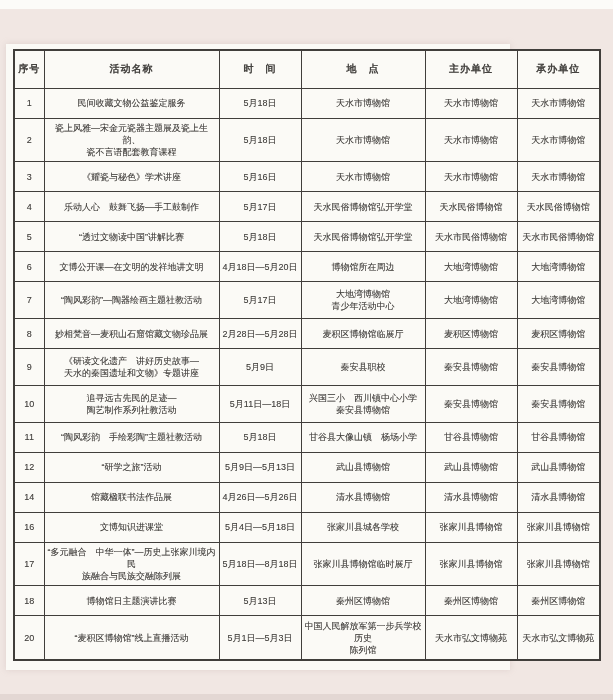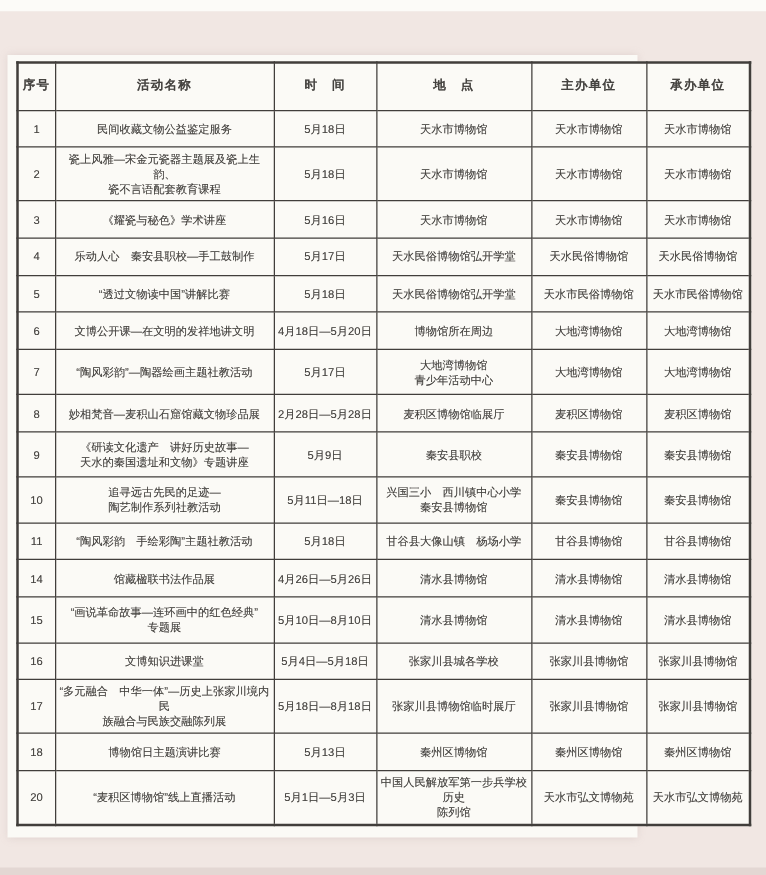--- a/index.html
+++ b/index.html
@@ -92,21 +92,21 @@
         <tr>
     <td>3</td>
     <td>《耀瓷与秘色》学术讲座</td>
     <td>5月16日</td>
     <td>天水市博物馆</td>
     <td>天水市博物馆</td>
     <td>天水市博物馆</td>
   </tr>
         <tr>
     <td>4</td>
-    <td>乐动人心　秦安县职校—手工鼓制作</td>
+    <td>乐动人心　鼓舞飞扬—手工鼓制作</td>
     <td>5月17日</td>
     <td>天水民俗博物馆弘开学堂</td>
     <td>天水民俗博物馆</td>
     <td>天水民俗博物馆</td>
   </tr>
         <tr>
     <td>5</td>
     <td>“透过文物读中国”讲解比赛</td>
     <td>5月18日</td>
     <td>天水民俗博物馆弘开学堂</td>
@@ -159,32 +159,31 @@
   </tr>
         <tr>
     <td>11</td>
     <td>“陶风彩韵　手绘彩陶”主题社教活动</td>
     <td>5月18日</td>
     <td>甘谷县大像山镇　杨场小学</td>
     <td>甘谷县博物馆</td>
     <td>甘谷县博物馆</td>
   </tr>
         <tr>
+    <td>12</td>
+    <td>“研学之旅”活动</td>
+    <td>5月9日—5月13日</td>
+    <td>武山县博物馆</td>
+    <td>武山县博物馆</td>
+    <td>武山县博物馆</td>
+  </tr>
+        <tr>
     <td>14</td>
     <td>馆藏楹联书法作品展</td>
     <td>4月26日—5月26日</td>
-    <td>清水县博物馆</td>
-    <td>清水县博物馆</td>
-    <td>清水县博物馆</td>
-  </tr>
-        <tr class="tall">
-    <td>15</td>
-    <td>“画说革命故事—连环画中的红色经典”
-专题展</td>
-    <td>5月10日—8月10日</td>
     <td>清水县博物馆</td>
     <td>清水县博物馆</td>
     <td>清水县博物馆</td>
   </tr>
         <tr>
     <td>16</td>
     <td>文博知识进课堂</td>
     <td>5月4日—5月18日</td>
     <td>张家川县城各学校</td>
     <td>张家川县博物馆</td>

